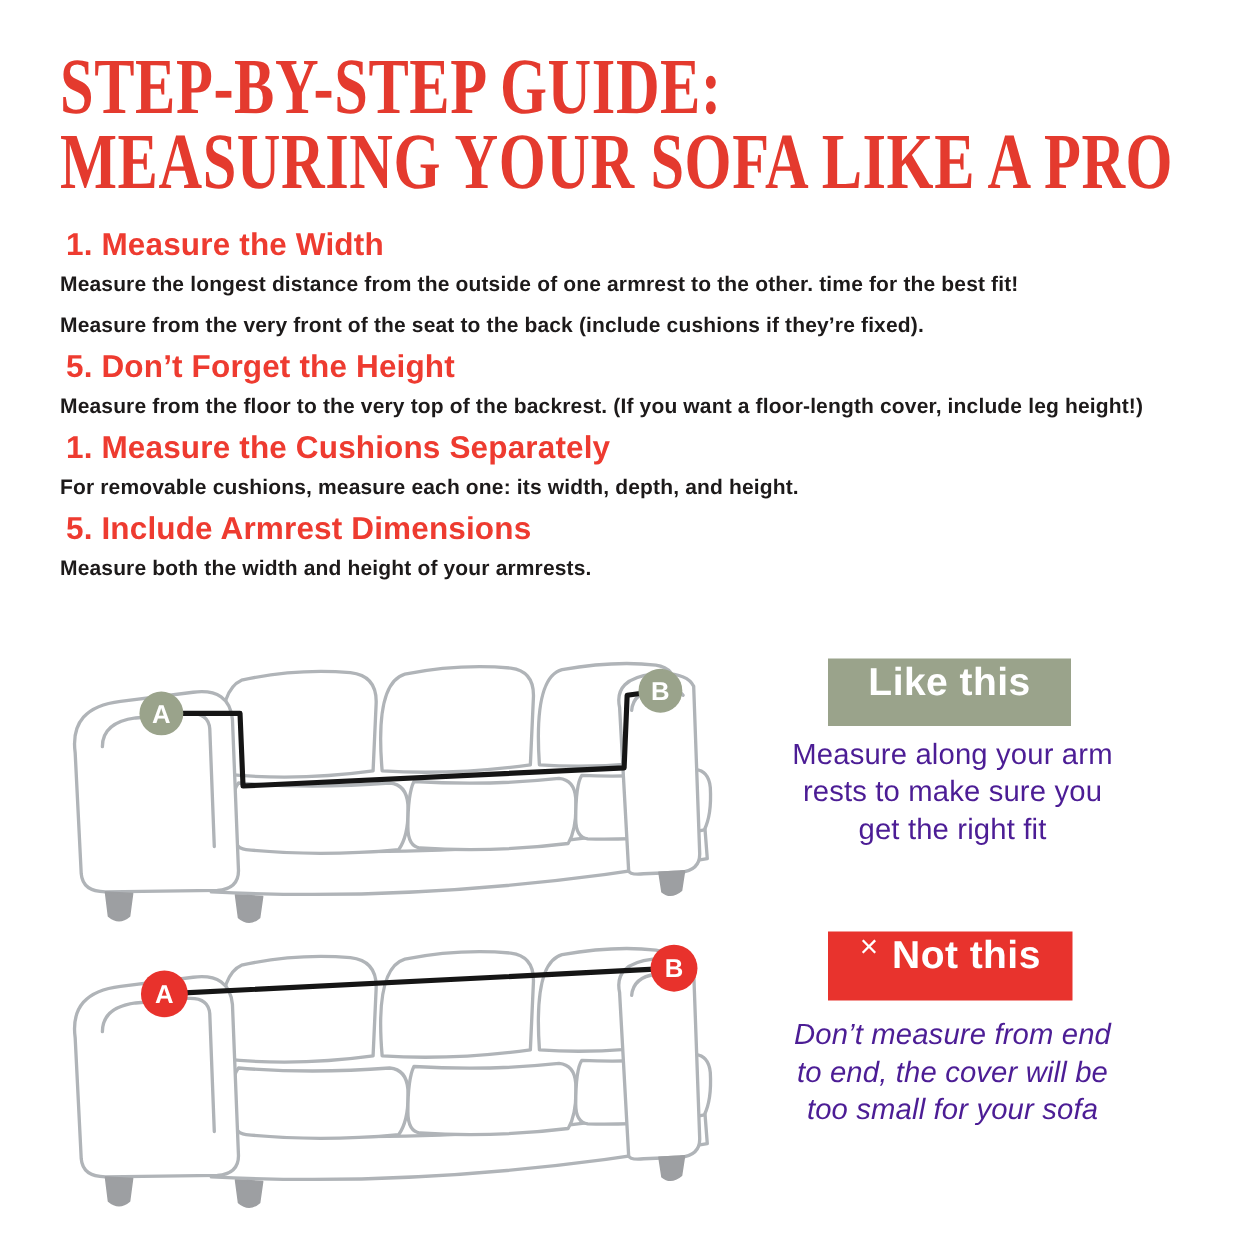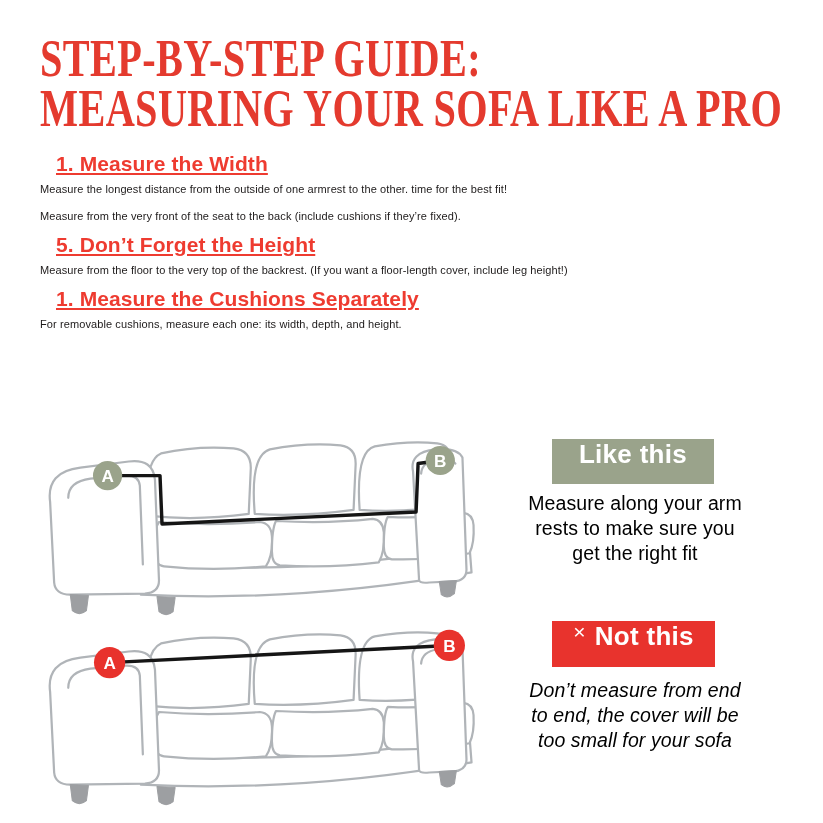--- a/index.html
+++ b/index.html
@@ -30,25 +30,25 @@
     letter-spacing:0.5px;
     transform:scaleX(0.76);transform-origin:0 0;
   }
 
   
   .steps{position:absolute;left:40px;top:152px;width:750px;}
   .step{margin:0 0 7px 0;}
   .step-heading{
     color:var(--step-red);
     font-size:21px;line-height:23px;font-weight:700;
-    margin:0 0 4px 16px;letter-spacing:0.1px;text-decoration:underline;
+    margin:0 0 4px 4px;letter-spacing:0.1px;
   }
   .step-body{
     color:var(--body-ink);
-    font-size:11px;line-height:20px;font-weight:400;
+    font-size:14px;line-height:20px;font-weight:700;
     margin:0;letter-spacing:0.1px;
   }
 
   
   .sofa-svg{position:absolute;left:36px;width:494px;height:202px;}
   .sofa-correct{top:421px;}
   .sofa-incorrect{top:611px;}
   .marker-letter{
     font-family:"Liberation Sans", sans-serif;
     font-weight:700;font-size:17px;fill:#ffffff;
@@ -60,21 +60,21 @@
     display:flex;justify-content:center;
     color:#ffffff;font-weight:700;font-size:26px;letter-spacing:0.3px;
   }
   .badge-like{top:439px;background:var(--like-green);}
   .badge-not{top:621px;background:var(--not-red);width:163px;height:46px;}
   .badge .x-mark{
     font-weight:400;font-size:21px;margin-right:9px;position:relative;top:-1px;
   }
   .side-text{
     position:absolute;text-align:center;
-    color:#000000;font-size:19.5px;line-height:25px;font-weight:400;
+    color:#4c1d95;font-size:19.5px;line-height:25px;font-weight:400;
     letter-spacing:0.1px;
   }
   .like-text{left:522px;top:491px;width:226px;}
   .not-text{left:519px;top:678px;width:232px;font-style:italic;}
 </style>
 </head>
 <body>
 
 <div class="canvas">
 
@@ -91,20 +91,24 @@
     <div class="step">
       <p class="step-body">Measure from the very front of the seat to the back (include cushions if they’re fixed).</p>
     </div>
     <div class="step">
       <h2 class="step-heading">5.  Don’t Forget the Height</h2>
       <p class="step-body">Measure from the floor to the very top of the backrest. (If you want a floor-length cover, include leg height!)</p>
     </div>
     <div class="step">
       <h2 class="step-heading">1. Measure the Cushions Separately</h2>
       <p class="step-body">For removable cushions, measure each one: its width, depth, and height.</p>
+    </div>
+    <div class="step">
+      <h2 class="step-heading">5. Include Armrest Dimensions</h2>
+      <p class="step-body">Measure both the width and height of your armrests.</p>
     </div>
   </section>
 
   <svg class="sofa-svg sofa-correct" viewBox="0 0 490 200" aria-hidden="true">
     <g id="sofaArt" stroke="#b0b4b8" stroke-width="2.2" fill="#ffffff" stroke-linecap="round" stroke-linejoin="round">
 
       <path d="M112,94 Q106,40 124,32 Q160,24 196,27 Q214,29 213,48 L211,92 Q160,99 112,94 Z"></path>
       <path d="M217,92 Q212,34 232,28 Q268,21 302,24 Q318,26 317,44 L315,88 Q264,95 217,92 Z"></path>
       <path d="M321,88 Q317,30 336,25 Q370,19 398,22 Q412,24 411,40 L409,84 Q364,91 321,88 Z"></path>
 

